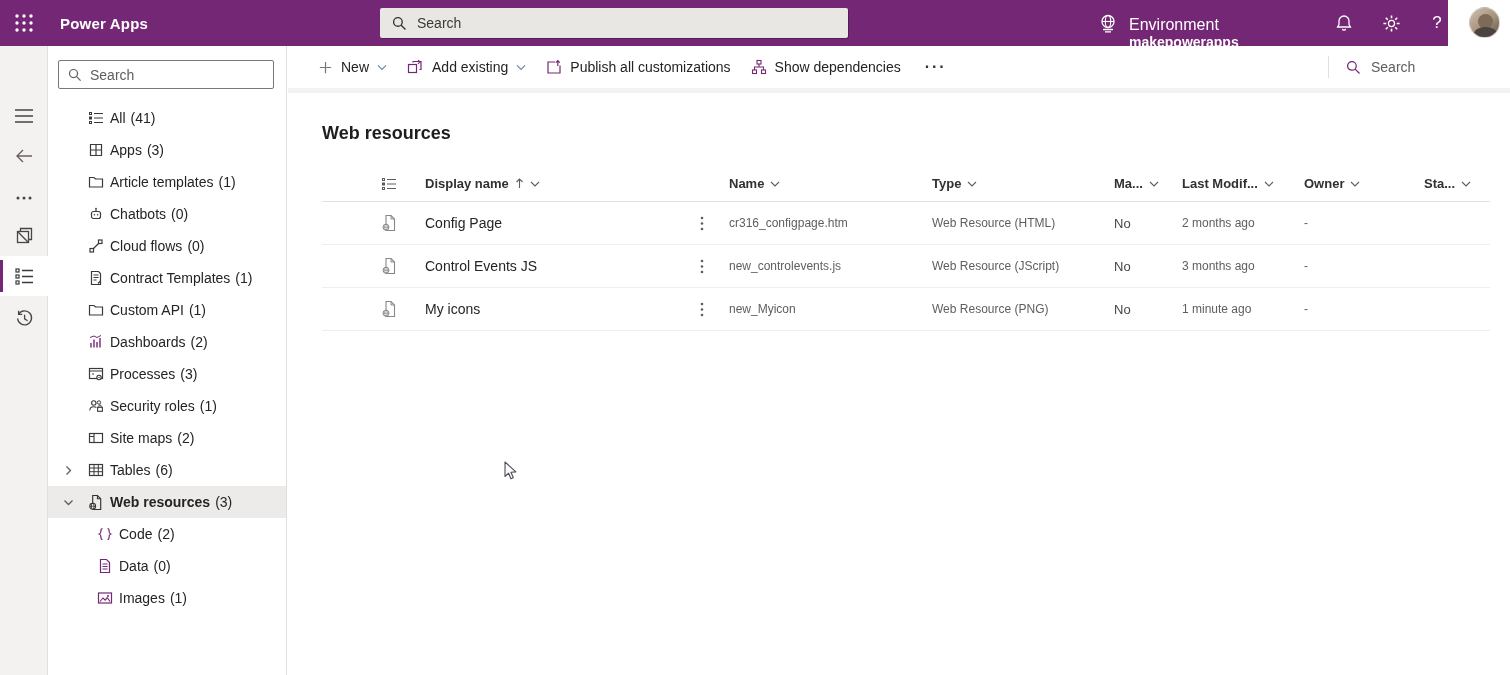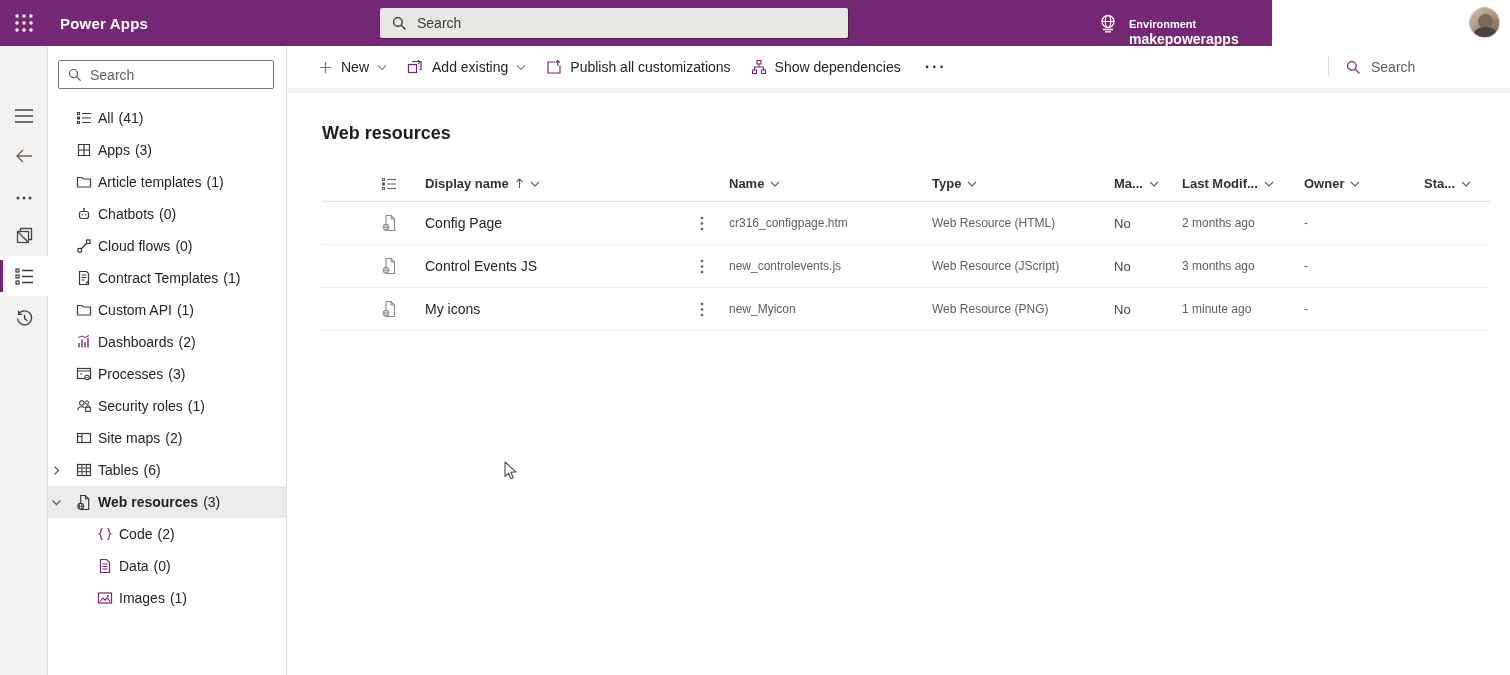--- a/index.html
+++ b/index.html
@@ -1,50 +1,50 @@
 <!DOCTYPE html>
 <html><head>
 <meta charset="utf-8">
 <style>
   * { box-sizing: border-box; margin: 0; padding: 0; }
   html,body { width:1510px; height:675px; overflow:hidden; }
   body { font-family:"Liberation Sans","DejaVu Sans",sans-serif; background:#fff; color:#323130; }
   .screen { position:relative; width:1510px; height:675px; overflow:hidden; }
 
   
-  .topbar { position:absolute; left:0; top:0; width:1272px; height:46px; background:#742774; display:flex; align-items:center; color:#fff; z-index:10; }
+  .topbar { position:absolute; left:0; top:0; width:1448px; height:46px; background:#742774; display:flex; align-items:center; color:#fff; z-index:10; }
   .waffle { width:48px; height:46px; display:flex; align-items:center; justify-content:center; cursor:pointer; }
   .app-title { font-size:15px; font-weight:700; margin-left:12px; letter-spacing:.2px; white-space:nowrap; }
   .tb-search { position:absolute; left:380px; top:8px; width:468px; height:30px; background:#e9e7e4; border-radius:2px; display:flex; align-items:center; padding-left:12px; box-shadow:1px 1px 0 rgba(0,0,0,.28); }
   .tb-search svg { flex:0 0 auto; }
   .tb-search input { border:0; outline:0; background:transparent; font-size:14px; margin-left:10px; width:400px; color:#201f1e; font-family:inherit; }
   .tb-search input::placeholder { color:#3b3a39; }
   .env { position:absolute; left:1097px; top:0; height:46px; display:flex; align-items:center; cursor:pointer; }
   .env-texts { margin-left:10px; display:flex; flex-direction:column; line-height:1.2; }
-  .env-label { font-size:11px; font-weight:700;margin-top:20px; }
+  .env-label { font-size:16px; font-weight:400;margin-top:20px; }
   .env-name { font-size:14px; font-weight:700; }
   .tb-btn { position:absolute; top:0; width:40px; height:46px; display:flex; align-items:center; justify-content:center; cursor:pointer; }
   .help-glyph { font-size:17px; font-weight:400; }
   .avatar { position:absolute; left:1469px; top:7px; width:31px; height:31px; border-radius:50%; background:linear-gradient(140deg,#cfc0ae 0%,#a5917c 55%,#5f5248 100%); border:1px solid rgba(255,255,255,.5); overflow:hidden; cursor:pointer; }
   .avatar::after { content:""; position:absolute; left:8px; top:6px; width:15px; height:15px; border-radius:50%; background:#7d6a59; }
   .avatar::before { content:""; position:absolute; left:4px; top:19px; width:23px; height:14px; border-radius:50% 50% 0 0; background:#4a4340; z-index:1; }
 
   
   .rail { position:absolute; left:0; top:46px; bottom:0; width:48px; background:#f3f2f1; border-right:1px solid #e1dfdd; z-index:5; }
   .rail-btn { position:absolute; left:0; width:48px; height:40px; display:flex; align-items:center; justify-content:center; cursor:pointer; color:#4a4846; }
   .rail-btn.selected { background:#fff; }
   .rail-btn.selected::before { content:""; position:absolute; left:0; top:4px; bottom:4px; width:3px; background:#742774; }
 
   
   .nav { position:absolute; left:48px; top:46px; bottom:0; width:239px; background:#fff; border-right:1px solid #e1dfdd; z-index:4; }
   .nav-search { margin:14px 12px 0 10px; height:29px; border:1px solid #7a7874; border-radius:2px; display:flex; align-items:center; padding-left:9px; }
   .nav-search input { border:0; outline:0; background:transparent; font-size:14px; margin-left:8px; width:170px; color:#323130; font-family:inherit; }
   .nav-search input::placeholder { color:#605e5c; }
   .nav-list { margin-top:13px; }
-  .nav-item { display:flex; align-items:center; height:32px; padding-left:0; font-size:14px; color:#242424; cursor:pointer; white-space:nowrap; }
+  .nav-item { display:flex; align-items:center; height:32px; padding-left:12px; font-size:14px; color:#242424; cursor:pointer; white-space:nowrap; }
   .nav-chev { width:16px; height:16px; margin-right:12px; display:flex; align-items:center; justify-content:center; flex:0 0 16px; color:#605e5c; }
   .nav-ico { width:16px; height:16px; margin-right:6px; display:flex; align-items:center; justify-content:center; flex:0 0 16px; color:#3b3a39; }
   .nav-ico.purple { color:#742774; }
   .nav-item.child { padding-left:21px; }
   .nav-item.selected { background:#edebe9; }
   .nav-item.selected .nav-label { font-weight:700; }
   .nav-count { margin-left:5px; }
 
   
   .main { position:absolute; left:288px; top:46px; right:0; bottom:0; background:#fff; }

